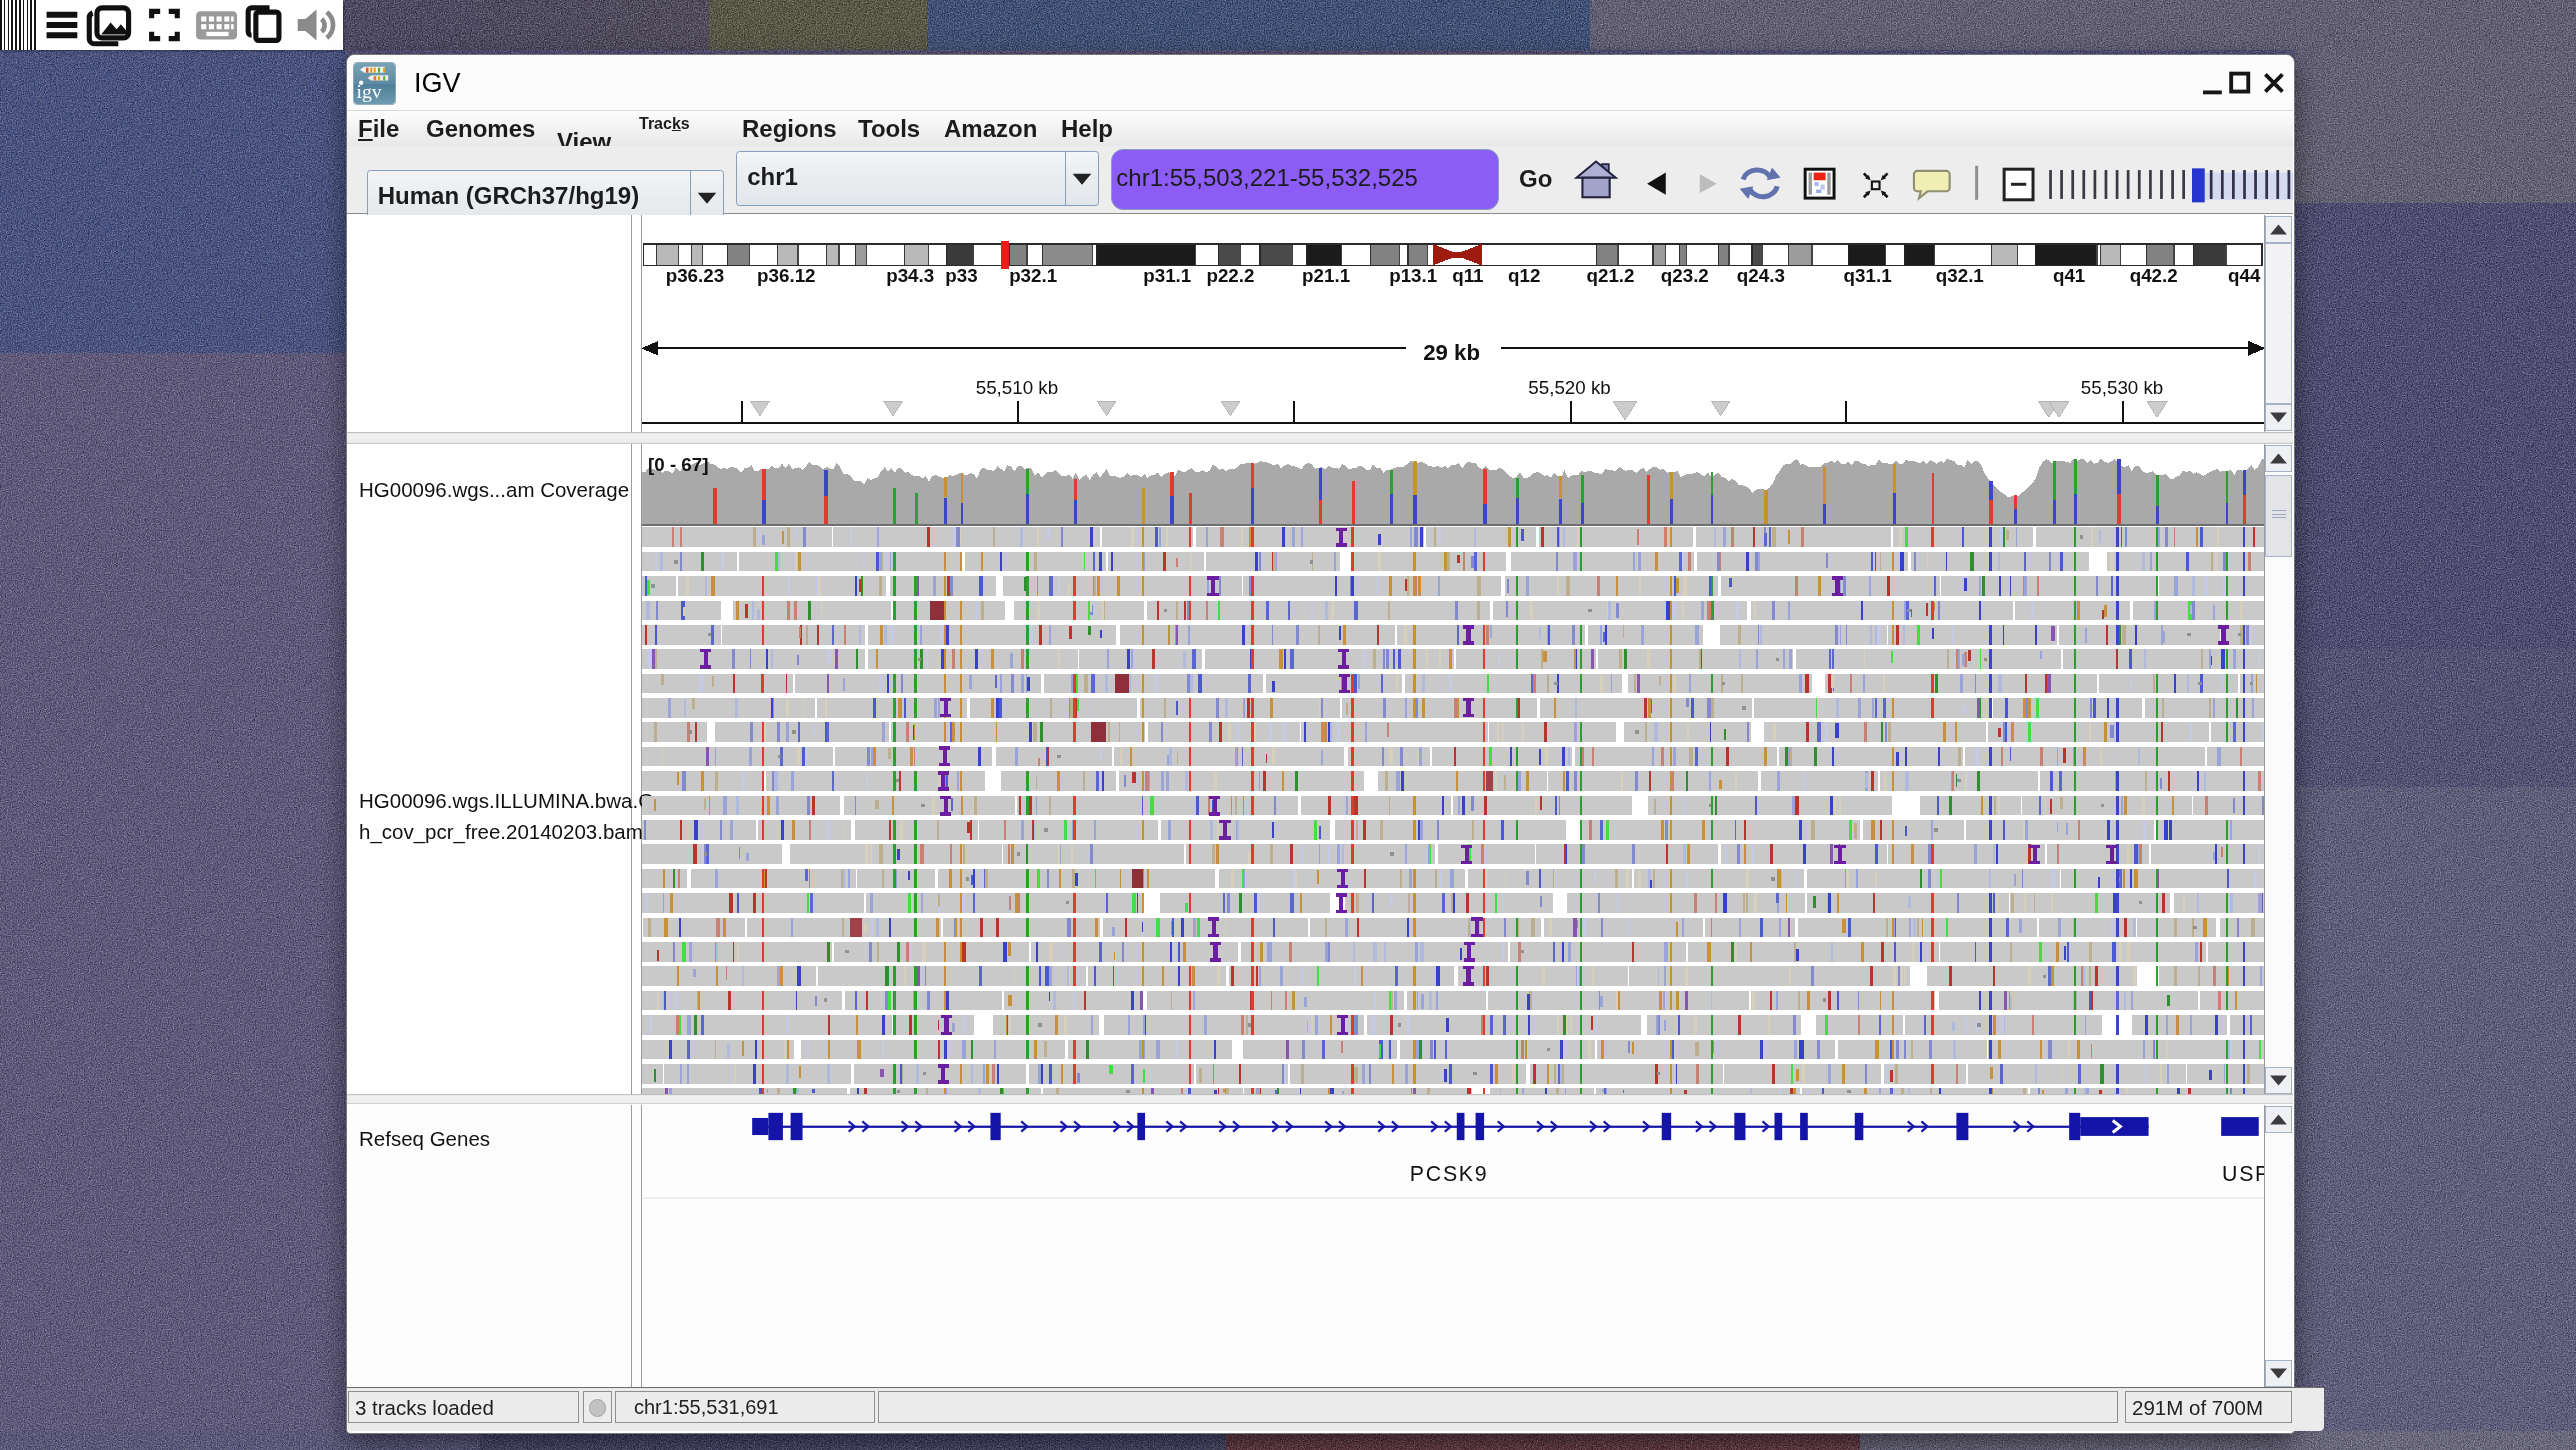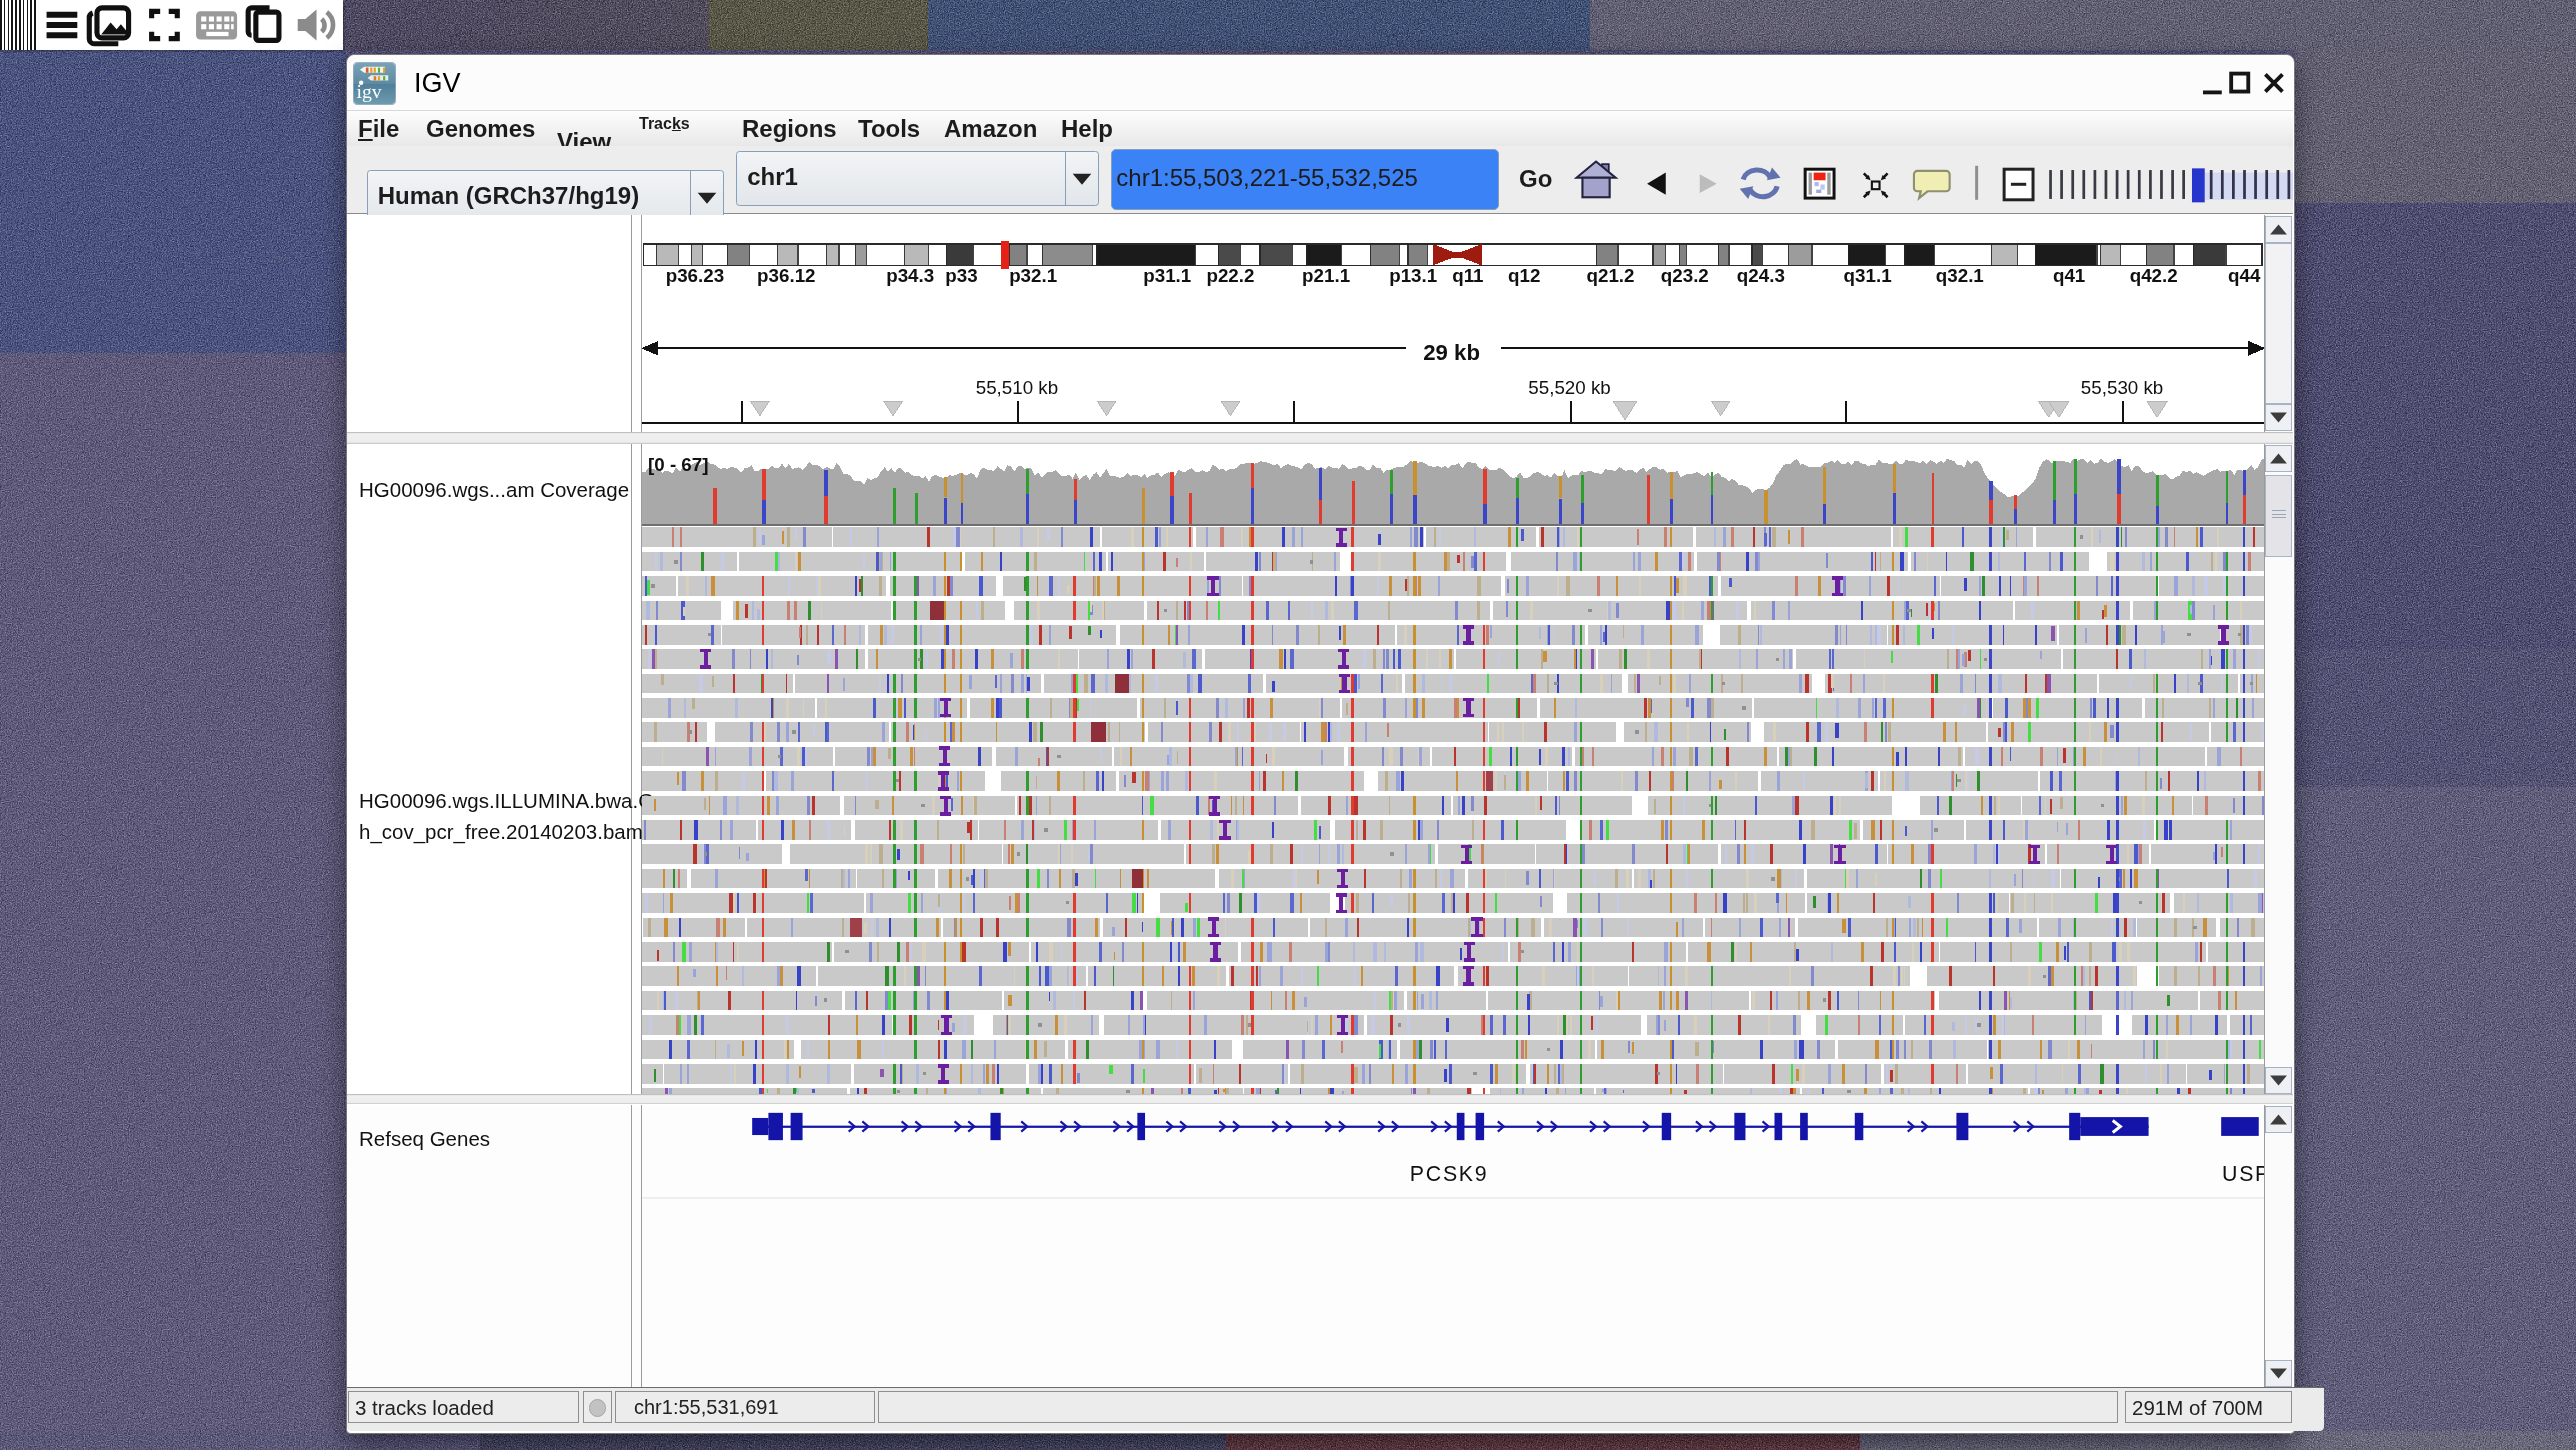--- a/index.html
+++ b/index.html
@@ -129,21 +129,21 @@
           <path d="M2 2 h22 l-11 13 z" fill="#222"></path>
         </svg>
 </div>
       <div style="left:389px;width:361px;position:absolute;top:2.6px;height:53px;background:linear-gradient(180deg,#f2f4f6,#e2e6ea);border:1.7px solid #86a0bc;border-radius:3.4px;top:5.1px;">
 <div class="abs" style="left:10.2px;top:11px;font-size:24px;font-weight:bold;color:#1c1c1c;">chr1</div>
 <div class="abs" style="right:0;top:0;width:32px;height:53px;border-left:1.7px solid #86a0bc;"></div>
 <svg class="abs" style="right:5.1px;top:19.6px" width="22" height="13.7" viewBox="0 0 26 16">
           <path d="M2 2 h22 l-11 13 z" fill="#222"></path>
         </svg>
 </div>
-      <div class="abs" style="left:764px;top:3.4px;width:386px;height:59px;background:#3b82f6;border:1.7px solid #86a0bc;border-radius:5px;">
+      <div class="abs" style="left:764px;top:3.4px;width:386px;height:59px;background:#8b5cf6;border:1.7px solid #86a0bc;border-radius:12px;">
 <div class="abs" style="left:4.3px;top:13.7px;font-size:24px;color:#1c1c1c;">chr1:55,503,221-55,532,525</div>
 </div>
       <div class="abs" style="left:1172px;top:19px;font-size:24px;font-weight:bold;color:#1c1c1c;">Go</div>
       <svg class="abs" style="left:1227px;top:13px" width="719" height="51" viewBox="0 0 842 60">
 <g>
 <rect x="31" y="6" width="8" height="12" fill="#7d7dae" stroke="#23233f" stroke-width="2"></rect>
 <path d="M24 3 L1 22 H47 Z" fill="#b0b0d4" stroke="#23233f" stroke-width="2.5"></path>
 <rect x="8" y="22" width="32" height="23" fill="#a2a2cb" stroke="#23233f" stroke-width="2.5"></rect>
 </g>
 <path d="M106 16 L84 29 L106 42 Z" fill="#111"></path>

